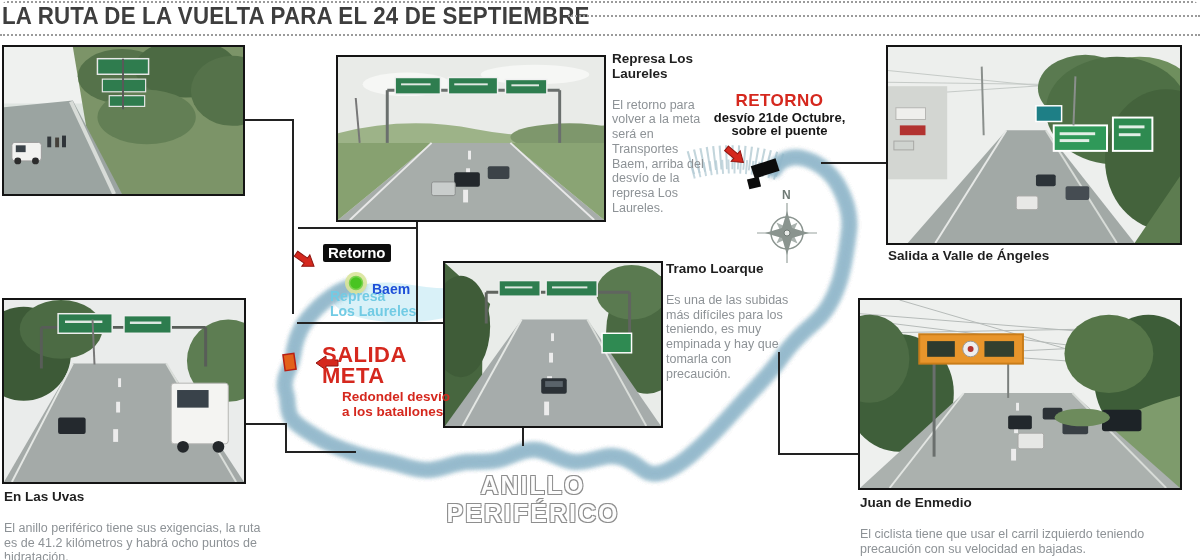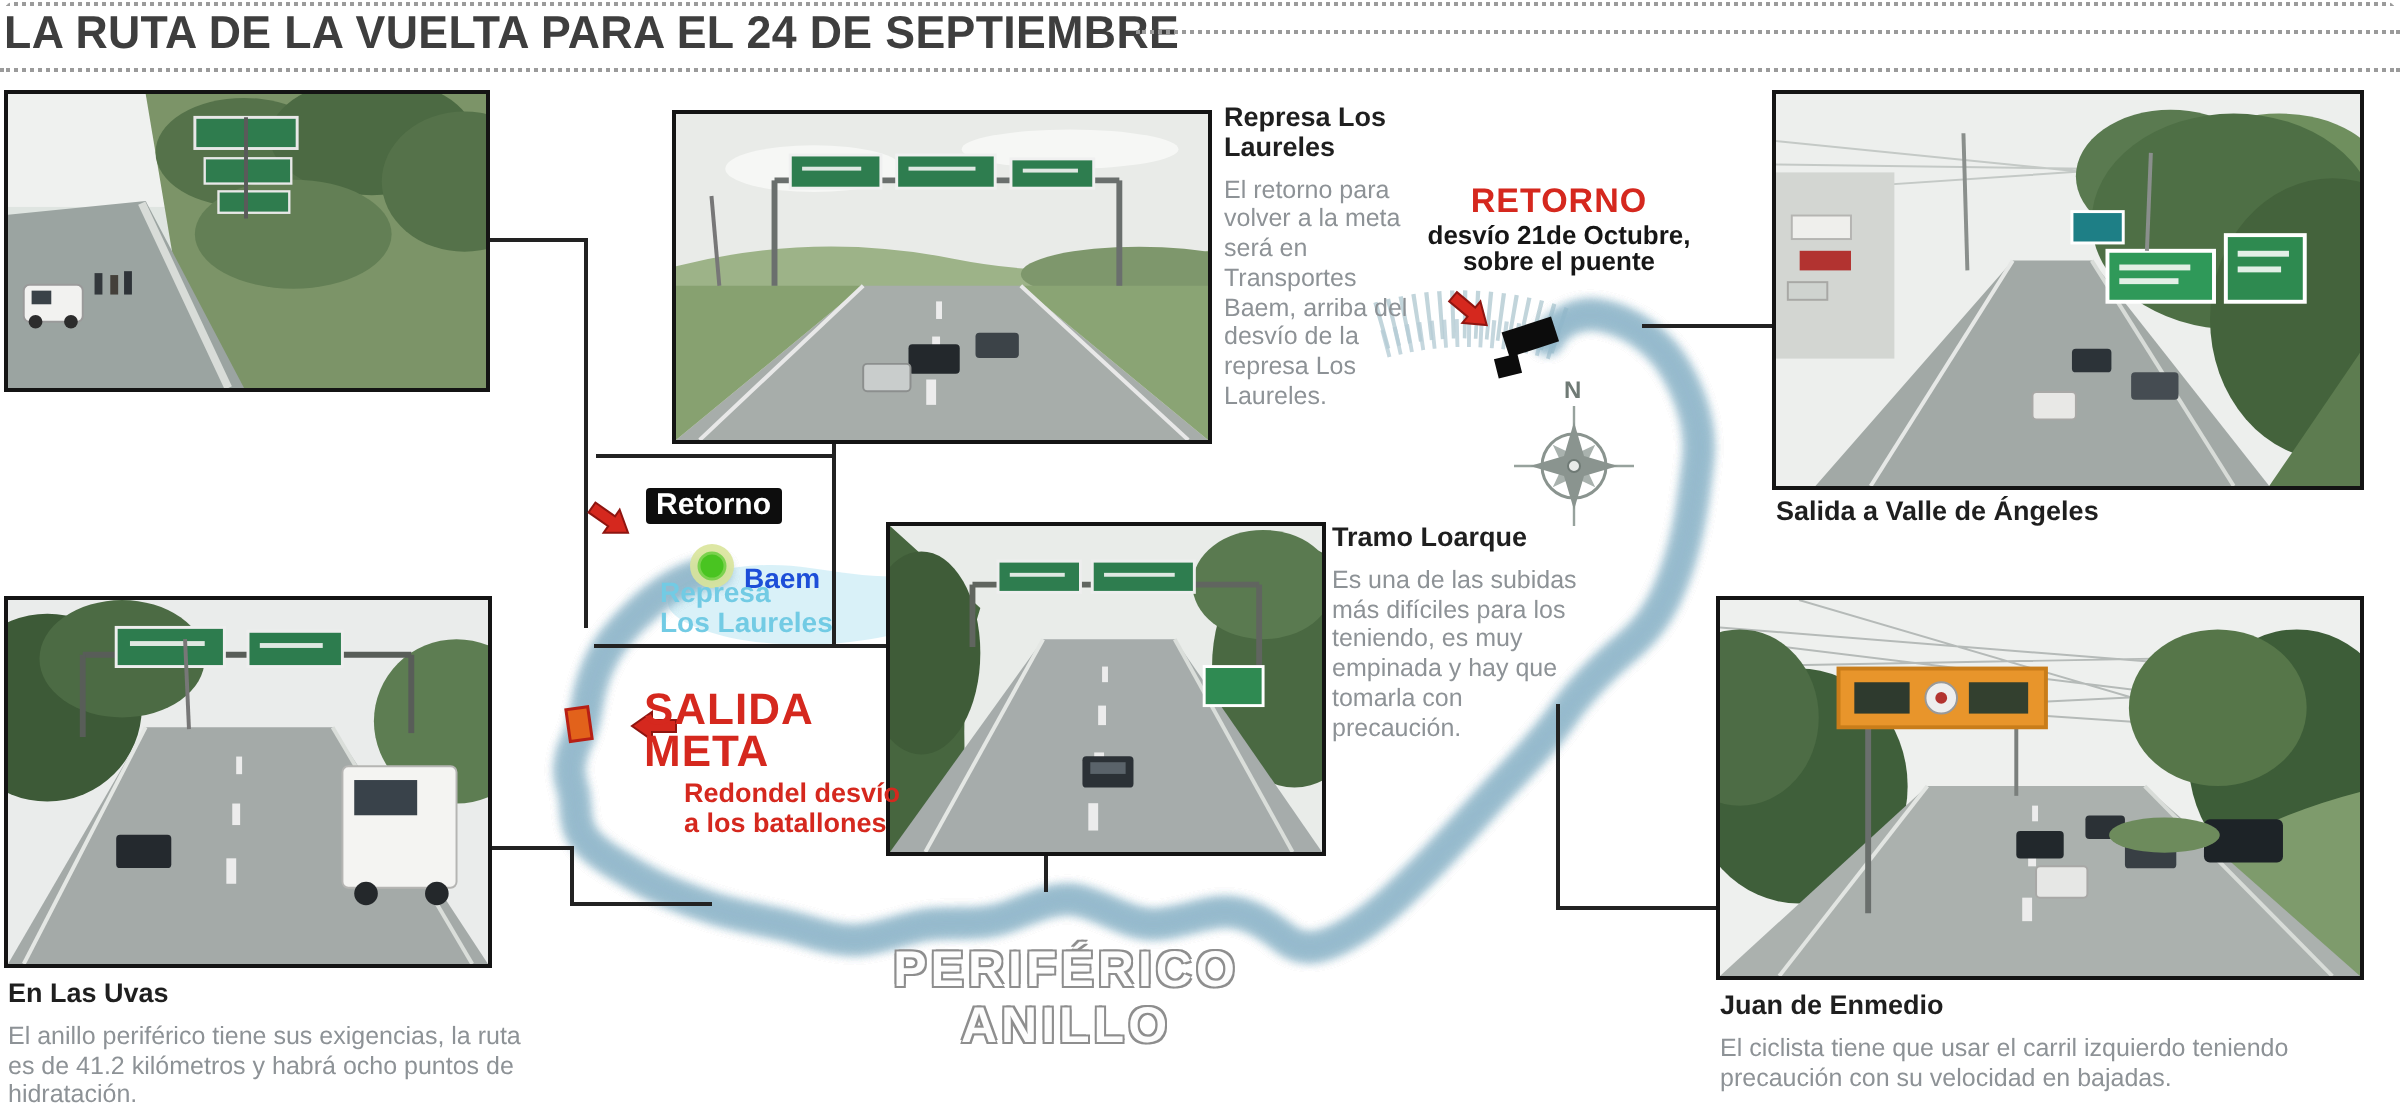--- a/index.html
+++ b/index.html
@@ -13,21 +13,21 @@
     color:#3e3e3e; letter-spacing:0.2px; transform:scaleX(0.97); transform-origin:left;
     white-space:nowrap;
   }
   .photo {
     position:absolute; border:2px solid #141414; background:#cfd8d2;
     box-sizing:border-box; overflow:hidden;
   }
   .photo svg { display:block; width:100%; height:100%; }
   .callout { position:absolute; }
   .cap-title { font-size:13.5px; font-weight:bold; color:#1f1f1f; line-height:1.1; }
-  .cap-body  { font-size:12.5px; color:#8d9296; line-height:1.18; margin-top:6px; }
+  .cap-body  { font-size:12.5px; color:#8d9296; line-height:1.18; margin-top:16px; }
   .map-label { position:absolute; }
   .retorno-top { width:175px; text-align:center; line-height:1.1; }
   .retorno-top .big { font-size:17px; font-weight:bold; color:#d5281e; letter-spacing:0.5px; }
   .retorno-top .sub { font-size:13px; font-weight:bold; color:#161616; line-height:1.05; }
   .badge-retorno {
     display:inline-block; background:#0d0d0d; color:#ffffff; font-size:15px;
     font-weight:bold; padding:0 5px 1px 5px; border-radius:2px;
   }
   .baem { font-size:14px; font-weight:bold; color:#1d4ed8;margin-top:16px; }
   .lake-name { font-size:14px; font-weight:bold; color:#72cbe4; line-height:1.05; }
@@ -321,22 +321,22 @@
   </div>
 
   <div class="map-label salida" style="left:322px; top:345px;">
     <div class="big">SALIDA</div>
     <div class="big">META</div>
     <div class="sub" style="margin-top:3px;">Redondel desvío</div>
     <div class="sub">a los batallones</div>
   </div>
 
   <div class="map-label anillo" style="left:418px; top:472px;">
+    <div>ANILLO</div>
     <div>PERIFÉRICO</div>
-    <div>ANILLO</div>
   </div>
 
   <div class="map-label compass-n" style="left:782px; top:188px;">N</div>
 
 
   <div class="callout" style="left:612px; top:52px; width:102px;">
     <div class="cap-title">Represa Los Laureles</div>
     <div class="cap-body">El retorno para volver a la meta será en Transportes Baem, arriba del desvío de la represa Los Laureles.</div>
   </div>
 

